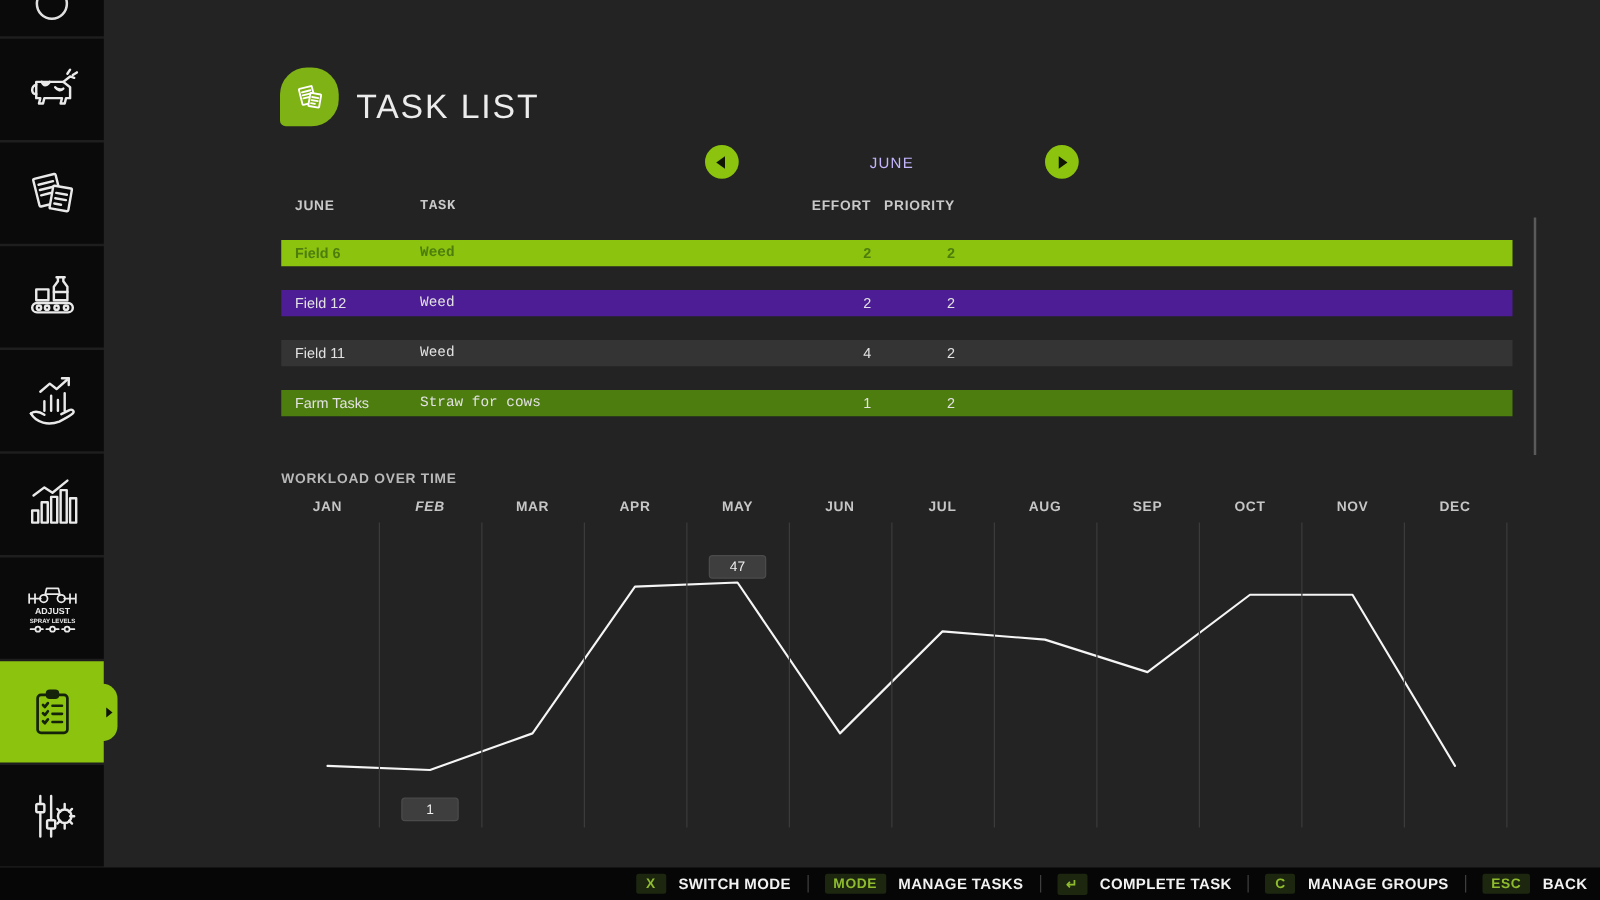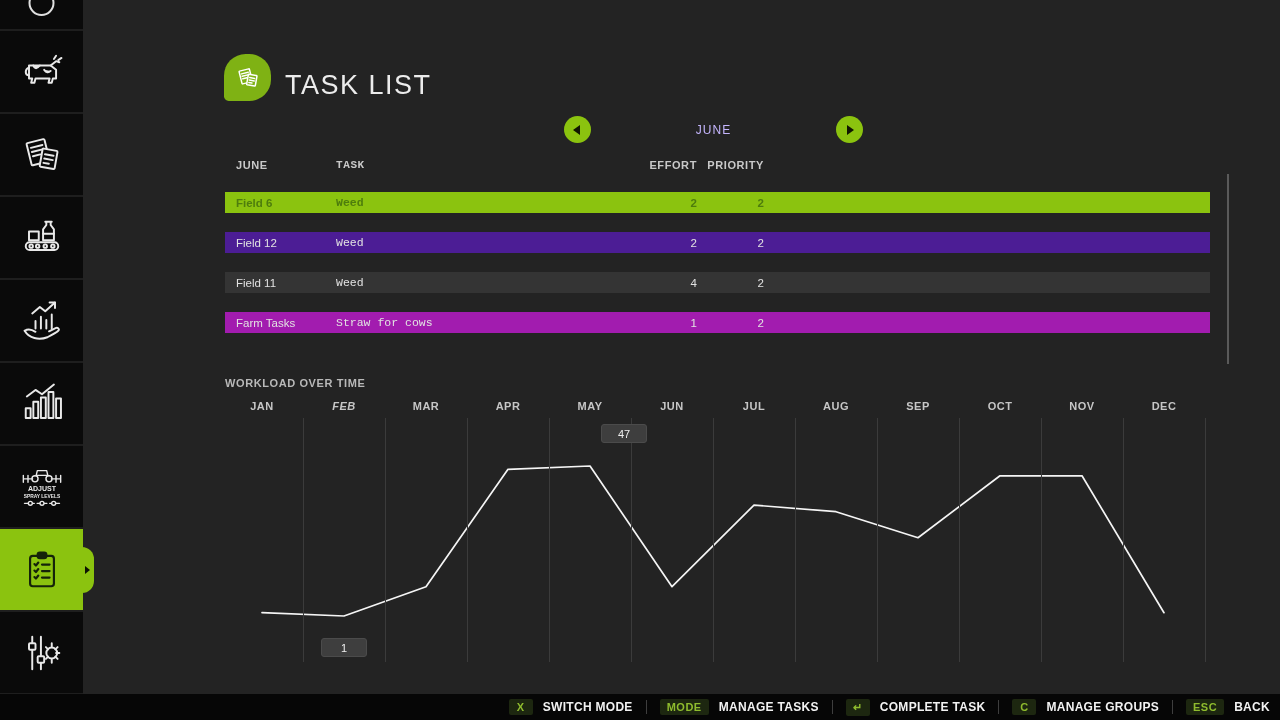--- a/index.html
+++ b/index.html
@@ -36,21 +36,21 @@
   .t-row { display:grid; grid-template-columns:100px 250px 122px 67px 1fr; align-items:center; }
   .t-head { height:17px; margin-bottom:4px; }
   .t-head span { font-size:11px; font-weight:bold; color:#c9c9c9; letter-spacing:.6px; }
   .t-body .t-row { height:21px; font-size:11.5px; color:#e2e2e2; cursor:pointer;margin-top:19px; }
   .t-row .c1 { padding-left:11px; }
   .t-row .c2 { padding-left:11px;font-family:Liberation Mono, monospace; }
   .t-row .c3, .t-row .c4 { text-align:right; }
   .t-body .t-row:nth-child(1) { background:#8bc30f; color:#4e7d0d; font-weight:bold; }
   .t-body .t-row:nth-child(2) { background:#4c1d95; }
   .t-body .t-row:nth-child(3) { background:#343434; }
-  .t-body .t-row:nth-child(4) { background:#a21caf; }
+  .t-body .t-row:nth-child(4) { background:#4d7c0f; }
   .table-scrollbar { position:absolute; left:1227px; top:174px; width:2px; height:190px; background:#5a5a5a; cursor:pointer; }
 
   
   .chart-title { position:absolute; left:225px; top:377px; font-size:11px; font-weight:bold; color:#b9b9b9; letter-spacing:.6px; }
   .chart { position:absolute; left:0; top:0; width:1280px; height:720px; pointer-events:none; }
   .month-label { position:absolute; top:400px; width:60px; text-align:center; font-size:11px; font-weight:bold; color:#c6c6c6; letter-spacing:.5px; }
   .gridline { position:absolute; top:418px; height:244px; width:1px; background:#3b3b3b; }
   .chart-svg { position:absolute; left:0; top:0; }
   .callout { position:absolute; width:46px; height:19px; line-height:19px; text-align:center; background:#3e3e3e; border:1px solid #4b4b4b; border-radius:3px; font-size:11px; color:#efefef; }
 
@@ -252,21 +252,21 @@
       <div class="month-label" style="left: 806px;">AUG</div>
       <div class="gridline" style="left: 877px;"></div>
       <div class="month-label" style="left: 888px;">SEP</div>
       <div class="gridline" style="left: 959px;"></div>
       <div class="month-label" style="left: 970px;">OCT</div>
       <div class="gridline" style="left: 1041px;"></div>
       <div class="month-label" style="left: 1052px;">NOV</div>
       <div class="gridline" style="left: 1123px;"></div>
       <div class="month-label" style="left: 1134px;">DEC</div>
       <div class="gridline" style="left: 1205px;"></div>
-      <div class="callout" style="left: 567px; top: 424px; margin-left: 34px;">47</div>
+      <div class="callout" style="left: 567px; top: 444px;">47</div>
       <div class="callout" style="left: 321px; top: 638px;">1</div>
     </div>
 
   <footer class="hotbar">
     <div class="hint">
       <span class="key">X</span>
       <span class="hint-label">SWITCH MODE</span>
     </div>
     <span class="hb-div"></span>
     <div class="hint">

